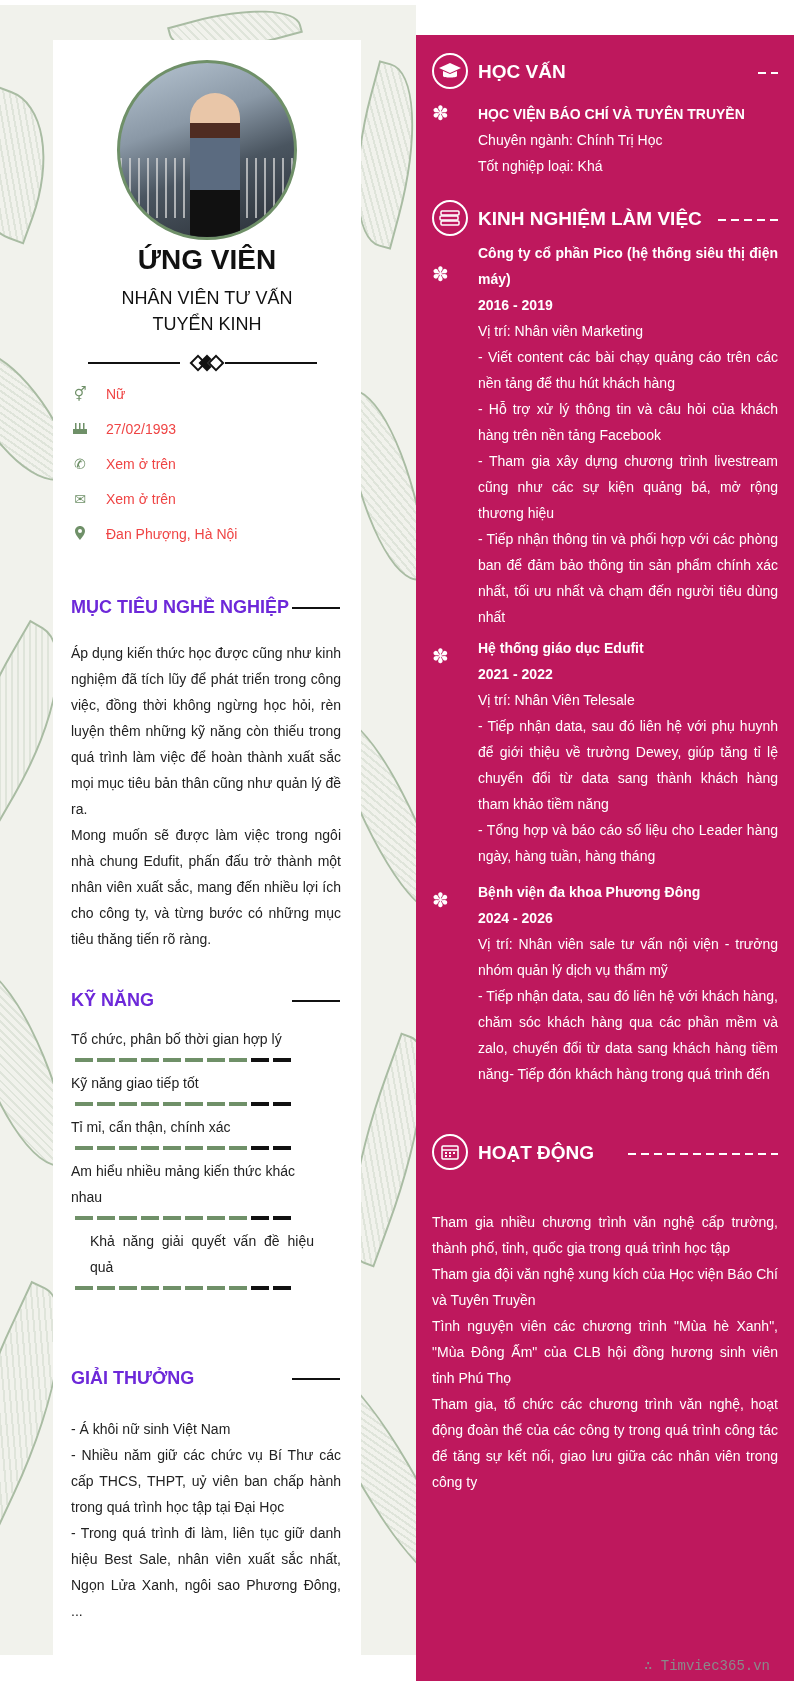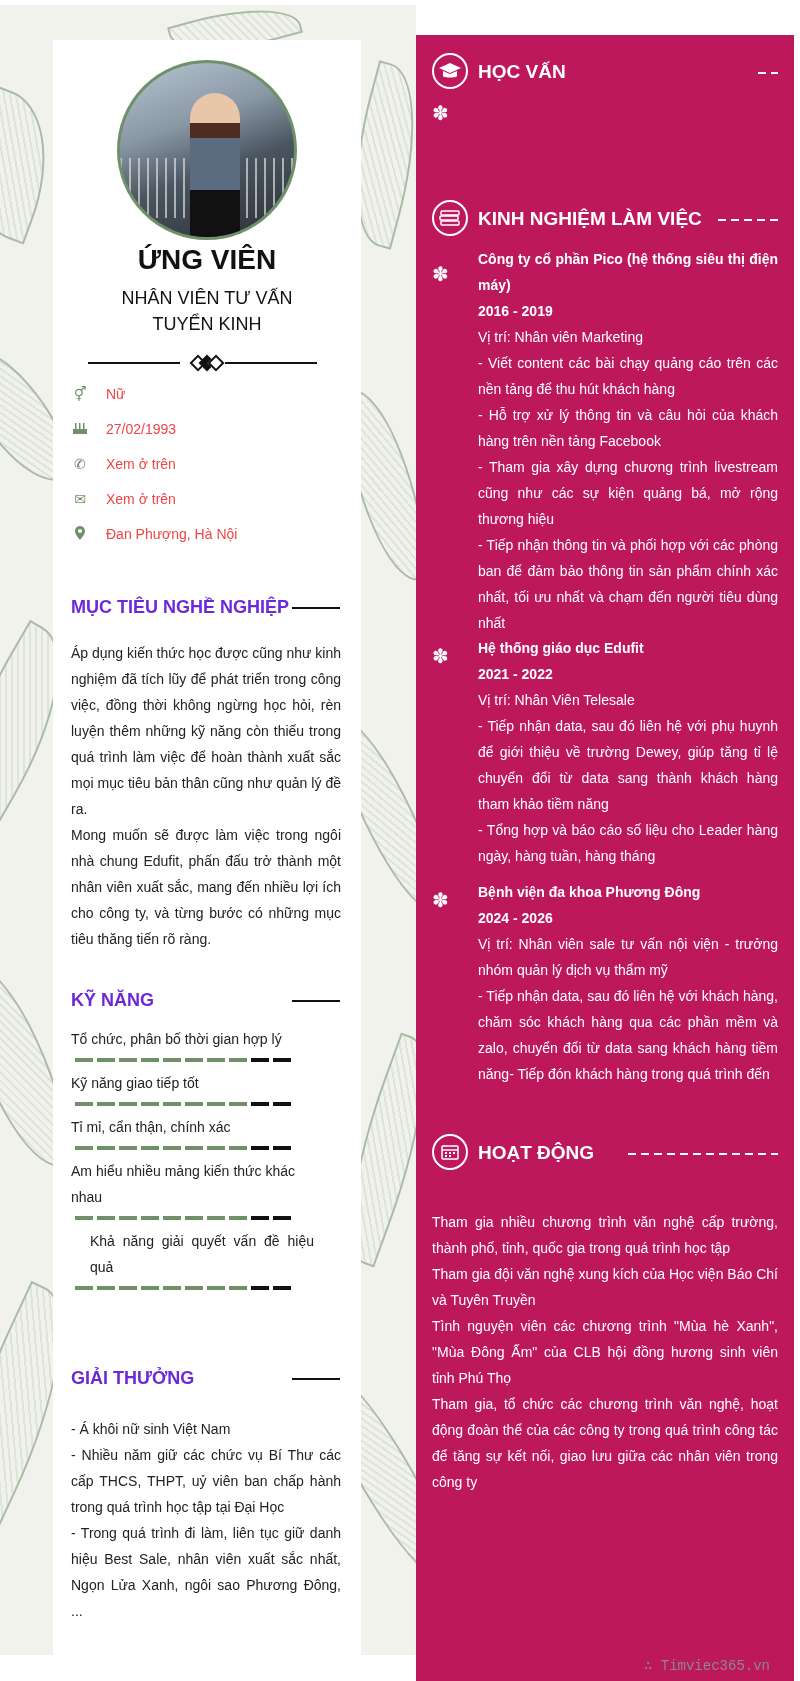--- a/index.html
+++ b/index.html
@@ -246,33 +246,38 @@
   <div class="gh-icon" style="top:18px;">
     <svg width="22" height="18" viewBox="0 0 22 18">
         <path d="M11 1L0 6l11 5 11-5z" fill="#fff"></path>
         <path d="M4 9v5c0 2 14 2 14 0V9l-7 3z" fill="#fff"></path>
       </svg>
   </div>
   <div class="gh-title" style="top:26px;">HỌC VẤN</div>
   <div class="gh-dash" style="top:37px;width:20px;"></div>
 
   <div class="flower" style="top:66px;">✽</div>
+  <div class="g-block" style="top:66px;">
+    <div class="b">HỌC VIỆN BÁO CHÍ VÀ TUYÊN TRUYỀN</div>
+    <div>Chuyên ngành: Chính Trị Học</div>
+    <div>Tốt nghiệp loại: Khá</div>
+  </div>
 
   <div class="gh-icon" style="top:165px;">
     <svg width="22" height="18" viewBox="0 0 22 18">
         <rect x="2" y="2" width="18" height="4" rx="1" fill="none" stroke="#fff" stroke-width="1.5"></rect>
         <rect x="1" y="7" width="18" height="4" rx="1" fill="none" stroke="#fff" stroke-width="1.5"></rect>
         <rect x="2" y="12" width="18" height="4" rx="1" fill="none" stroke="#fff" stroke-width="1.5"></rect>
       </svg>
   </div>
   <div class="gh-title" style="top:173px;">KINH NGHIỆM LÀM VIỆC</div>
   <div class="gh-dash" style="top:184px;width:60px;"></div>
 
   <div class="flower" style="top:227px;">✽</div>
-  <div class="g-block" style="top:211px;">
+  <div class="g-block" style="top:205px;">
     <div class="b">Công ty cổ phần Pico (hệ thống siêu thị điện máy)</div>
     <div class="b">2016 - 2019</div>
     <div>Vị trí: Nhân viên Marketing</div>
     <div>- Viết content các bài chạy quảng cáo trên các nền tảng để thu hút khách hàng</div>
     <div>- Hỗ trợ xử lý thông tin và câu hỏi của khách hàng trên nền tảng Facebook</div>
     <div>- Tham gia xây dựng chương trình livestream cũng như các sự kiện quảng bá, mở rộng thương hiệu</div>
     <div>- Tiếp nhận thông tin và phối hợp với các phòng ban để đảm bảo thông tin sản phẩm chính xác nhất, tối ưu nhất và chạm đến người tiêu dùng nhất</div>
   </div>
 
   <div class="flower" style="top:609px;">✽</div>

